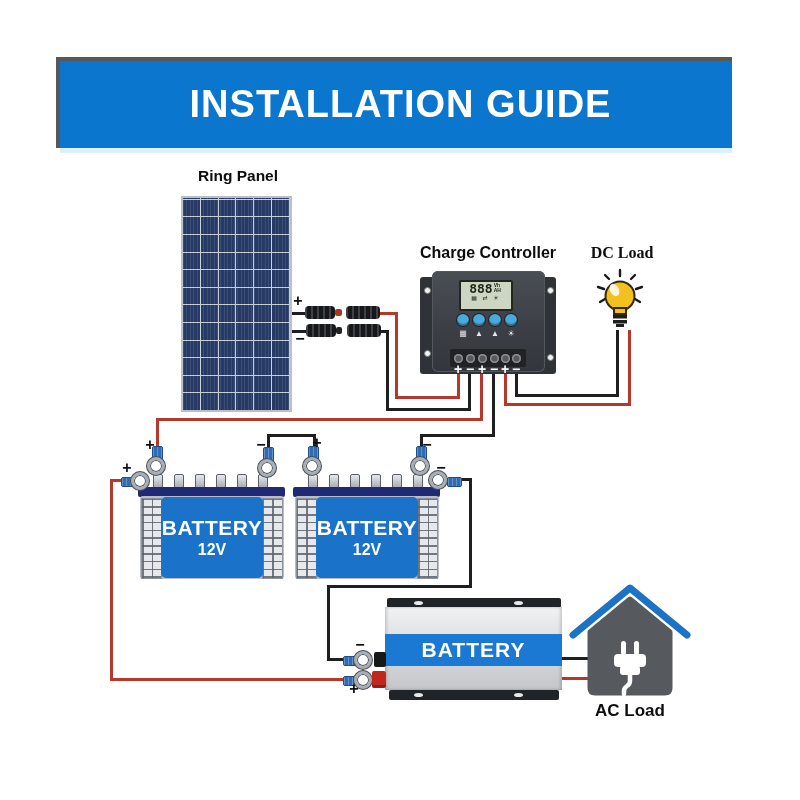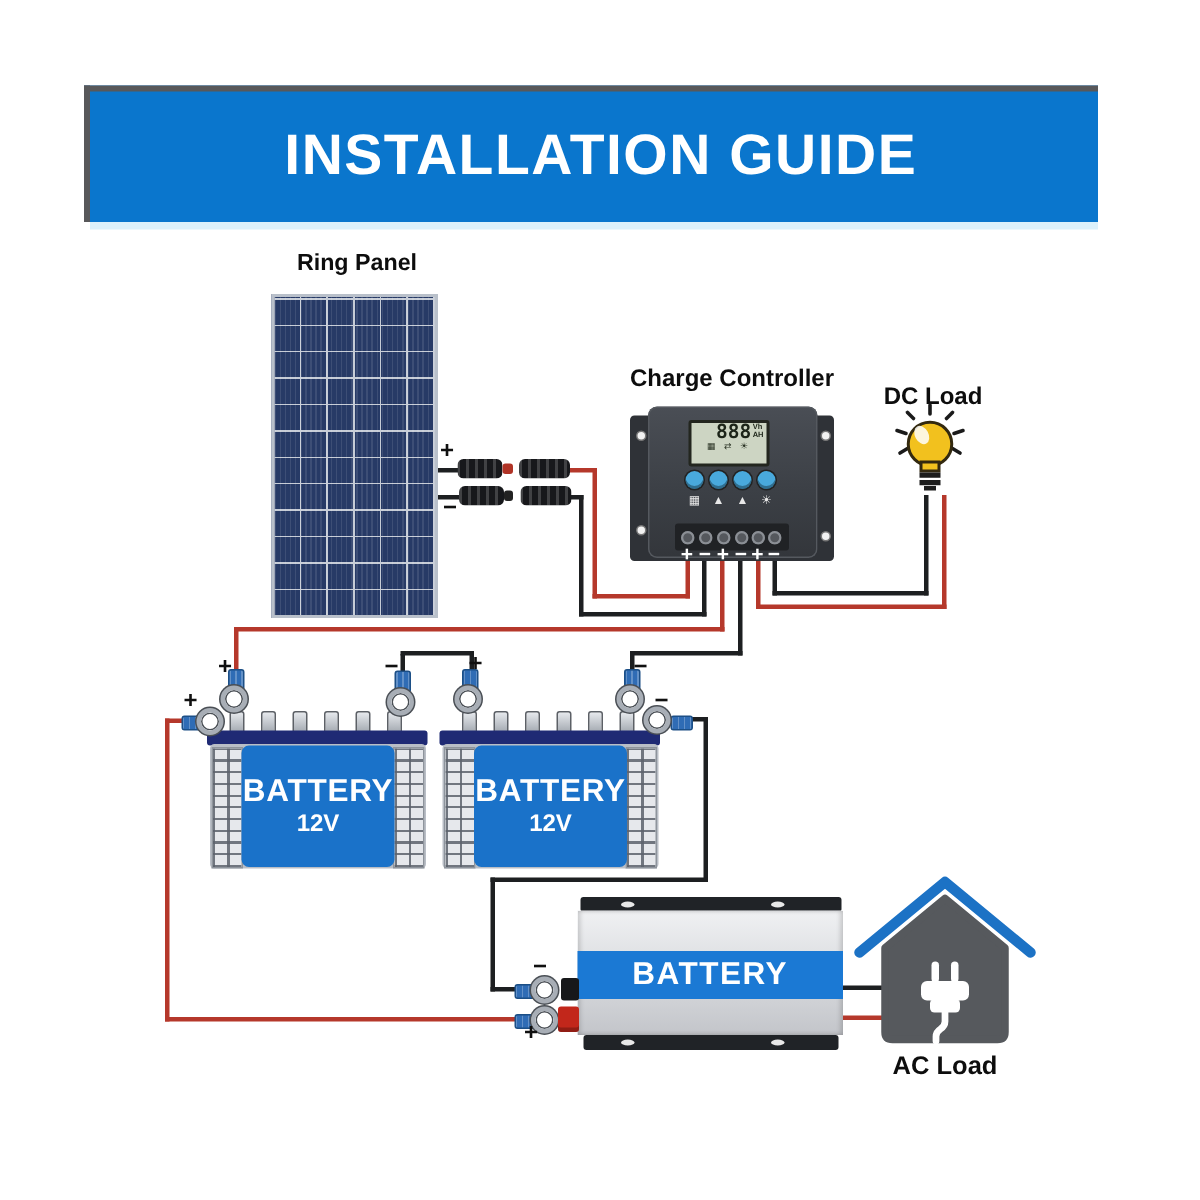--- a/index.html
+++ b/index.html
@@ -36,21 +36,21 @@
        background-image:repeating-linear-gradient(90deg, rgba(255,255,255,.18) 0 2px, transparent 2px 6px);}
   .mc4tip{position:absolute;height:7px;border-radius:2px;}
 
   
   .cc-back{left:420px;top:277px;width:136px;height:97px;background:#2f3237;border-radius:3px;}
   .cc-hole{position:absolute;width:5px;height:5px;border-radius:50%;background:#f2f2f2;border:1px solid #777;}
   .cc-face{left:432px;top:271px;width:113px;height:101px;border-radius:6px;
            background:linear-gradient(180deg,#4a4e55 0%,#3c4046 55%,#33363b 100%);
            box-shadow:inset 0 0 0 1px #55595f;}
   .cc-lcd{left:459px;top:280px;width:50px;height:27px;background:#cdd5c3;border:2px solid #23261f;
-          border-radius:2px;display:flex;flex-direction:column;justify-content:flex-start;overflow:hidden;}
+          border-radius:2px;display:flex;flex-direction:column;justify-content:flex-start;overflow:hidden;align-items:center;}
   .lcd-row{display:flex;justify-content:flex-end;align-items:flex-start;padding:1px 2px 0 0;}
   .lcd-digits{font-family:"DejaVu Sans Mono",monospace;font-weight:bold;font-size:13px;line-height:12px;color:#1c2418;}
   .lcd-units{font-size:5px;line-height:5px;color:#1c2418;font-weight:bold;margin-left:1px;}
   .lcd-icons{font-size:6px;line-height:7px;color:#2a3324;text-align:center;letter-spacing:2px;}
   .cc-btn{position:absolute;width:12px;height:12px;border-radius:50%;background:#49a9dc;
           box-shadow:inset 0 -2px 0 rgba(0,0,0,.35),0 0 0 1px #222;}
   .cc-ico{position:absolute;width:14px;text-align:center;font-size:8px;line-height:9px;color:#e8e8e8;}
   .cc-term{left:450px;top:349px;width:76px;height:18px;background:#202225;border-radius:2px;}
   .cc-screw{position:absolute;width:9px;height:9px;border-radius:50%;background:#55585d;
             box-shadow:inset 0 0 0 1.5px #8b8f95;}
@@ -193,21 +193,21 @@
   <div class="cc-screw" style="left:490px;top:354px;"></div>
   <div class="cc-screw" style="left:501px;top:354px;"></div>
   <div class="cc-screw" style="left:512px;top:354px;"></div>
   <div class="cc-sign" style="left:452px;top:362px;">+</div>
   <div class="cc-sign" style="left:464px;top:362px;">−</div>
   <div class="cc-sign" style="left:476px;top:362px;">+</div>
   <div class="cc-sign" style="left:488px;top:362px;">−</div>
   <div class="cc-sign" style="left:499px;top:362px;">+</div>
   <div class="cc-sign" style="left:510px;top:362px;">−</div>
 
-  <div class="abs comp-label" style="left:572px;top:256px;width:100px;">DC Load</div>
+  <div class="abs comp-label" style="left:572px;top:244px;width:100px;font-family:Liberation Serif, serif;">DC Load</div>
   <svg class="abs" style="left:596px;top:268px;" width="48" height="62" viewBox="0 0 48 62">
     <g stroke="#1a1a1a" stroke-width="2.4" stroke-linecap="round">
       <line x1="24" y1="8" x2="24" y2="2"></line>
       <line x1="13" y1="11" x2="9" y2="7"></line>
       <line x1="35" y1="11" x2="39" y2="7"></line>
       <line x1="8" y1="21" x2="2" y2="19"></line>
       <line x1="40" y1="21" x2="46" y2="19"></line>
       <line x1="9" y1="31" x2="4" y2="34"></line>
       <line x1="39" y1="31" x2="44" y2="34"></line>
     </g>

